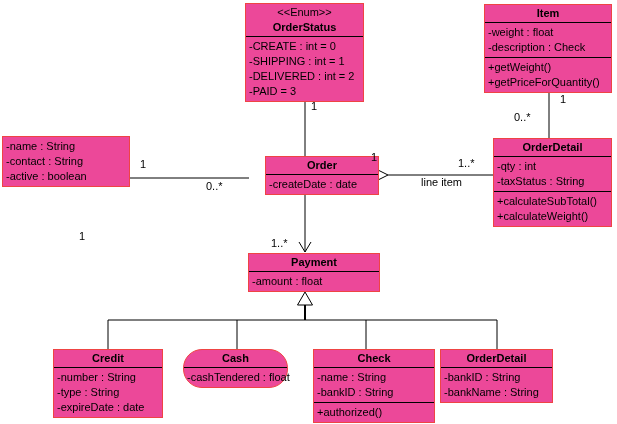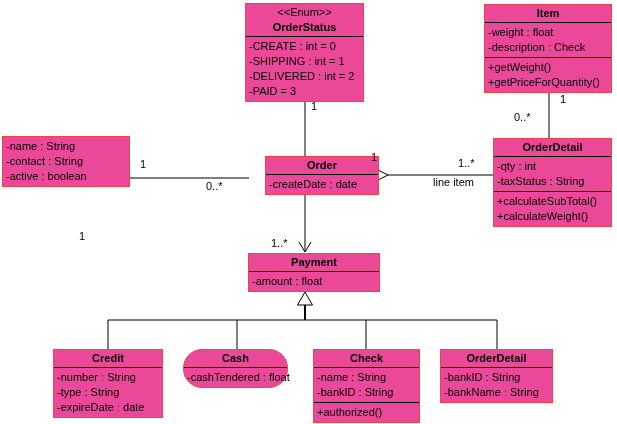--- a/index.html
+++ b/index.html
@@ -142,21 +142,21 @@
 
   <div class="cls" style="left:183px; top:349px; width:105px;border-radius:19px;">
     <div class="cls-hdr">
       <div class="cls-name">Cash</div>
     </div>
     <div class="cls-sec">
       <div class="cls-row">-cashTendered : float</div>
     </div>
   </div>
 
-  <div class="cls" style="left:313px; top:349px; width:107px;">
+  <div class="cls" style="left:313px; top:349px; width:122px;">
     <div class="cls-hdr">
       <div class="cls-name">Check</div>
     </div>
     <div class="cls-sec">
       <div class="cls-row">-name : String</div>
       <div class="cls-row">-bankID : String</div>
     </div>
     <div class="cls-sec ops">
       <div class="cls-row">+authorized()</div>
     </div>
@@ -171,18 +171,18 @@
       <div class="cls-row">-bankName : String</div>
     </div>
   </div>
 
   <span class="lbl" style="left:311px; top:100px;">1</span>
   <span class="lbl" style="left:140px; top:158px;">1</span>
   <span class="lbl" style="left:206px; top:180px;">0..*</span>
   <span class="lbl" style="left:79px; top:230px;">1</span>
   <span class="lbl" style="left:371px; top:151px;">1</span>
   <span class="lbl" style="left:458px; top:157px;">1..*</span>
-  <span class="lbl" style="left:433px; top:176px;">line item</span>
+  <span class="lbl" style="left:421px; top:176px;">line item</span>
   <span class="lbl" style="left:560px; top:93px;">1</span>
   <span class="lbl" style="left:514px; top:111px;">0..*</span>
   <span class="lbl" style="left:271px; top:237px;">1..*</span>
 
 </div>
 
 </body></html>

